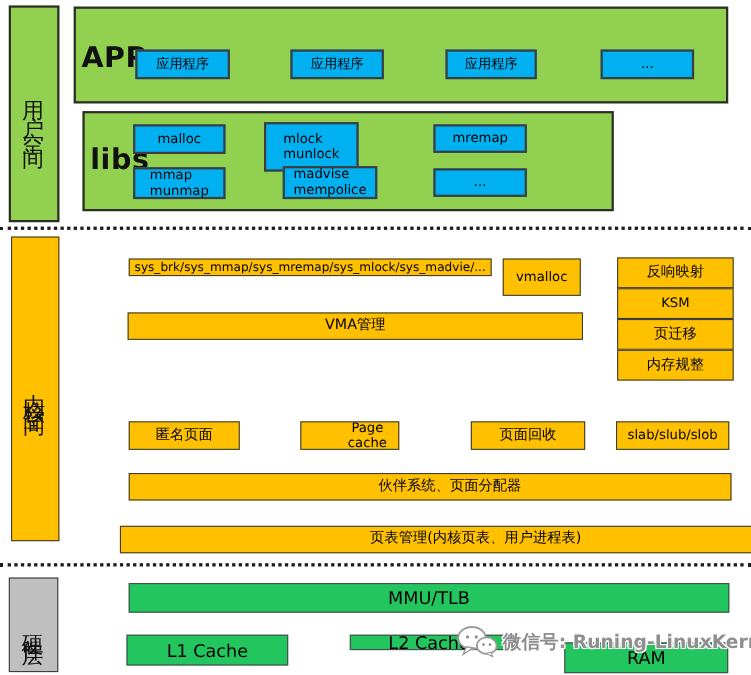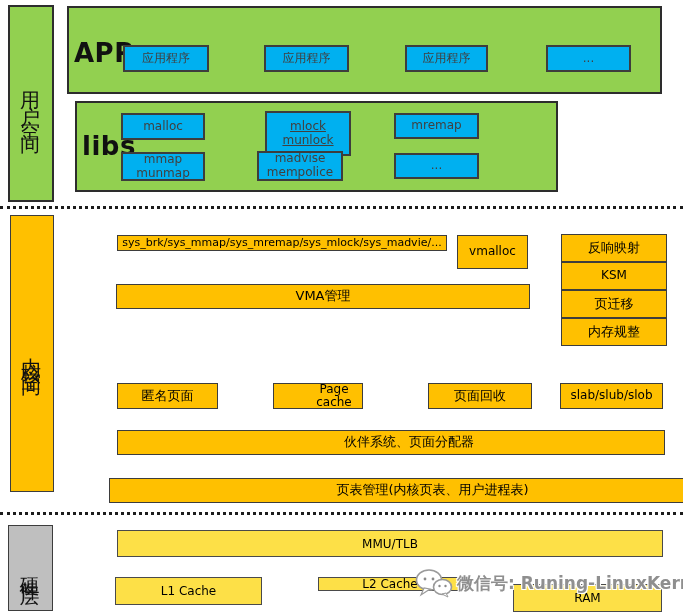--- a/index.html
+++ b/index.html
@@ -9,27 +9,27 @@
   .abs{position:absolute;box-sizing:border-box;}
 
   
   .green-panel{background:#92D050;border:2px solid #2d2d2d;}
   .vlabel{display:flex;align-items:center;justify-content:center;}
   .vlabel span{writing-mode:vertical-rl;text-orientation:upright;color:#111;font-size:20px;}
 
   .section-title{color:#111;font-size:26px;font-weight:600;letter-spacing:0.5px;}
 
   
-  .bluebox{background:#00B0F0;border:2px solid #3d3d3d;color:#404040;display:flex;align-items:center;justify-content:center;
-           text-align:center;font-size:12px;line-height:1.15;white-space:pre-line;}
+  .bluebox{background:#00B0F0;border:2px solid #3d3d3d;color:#000000;display:flex;align-items:center;justify-content:center;
+           font-size:12px;line-height:1.15;white-space:pre-line;}
   .obox{background:#FFC000;border:1px solid #3d3d3d;color:#000;display:flex;align-items:center;justify-content:center;
         text-align:center;font-size:12px;line-height:1.1;}
   .obox.small-cjk{font-size:13px;}
-  .gbox{background:#fde047;border:1px solid #4a4a4a;color:#000;display:flex;align-items:center;justify-content:center;
-        text-align:center;font-size:12px;}
+  .gbox{background:#22c55e;border:1px solid #4a4a4a;color:#000;display:flex;align-items:center;justify-content:center;
+        text-align:center;font-size:16px;}
 
   .dotted{border-top:3px dotted #1c1c1c;height:0;}
 
   .side-stack{display:flex;flex-direction:column;}
   .side-stack .obox{width:100%;height:26px;flex:none;}
 
   
   .watermark{display:flex;align-items:center;gap:4px;z-index:5;}
   .watermark .wm-text{color:#8f8f8f;font-weight:bold;font-size:17px;white-space:nowrap;
       text-shadow:-1px -1px 0 #fff,1px -1px 0 #fff,-1px 1px 0 #fff,1px 1px 0 #fff,0 1px 0 #fff,0 -1px 0 #fff;}
@@ -48,21 +48,21 @@
   </div>
   <div class="abs bluebox" style="left:123px;top:45px;width:86px;height:27px;">应用程序</div>
   <div class="abs bluebox" style="left:264px;top:45px;width:85px;height:27px;">应用程序</div>
   <div class="abs bluebox" style="left:405px;top:45px;width:83px;height:27px;">应用程序</div>
   <div class="abs bluebox" style="left:546px;top:45px;width:85px;height:27px;">...</div>
 
   <div class="abs green-panel" style="left:75px;top:101px;width:483px;height:91px;padding-left:28px;">
     <div class="abs section-title" style="left:5px;top:28px;">libs</div>
   </div>
   <div class="abs bluebox" style="left:121px;top:113px;width:84px;height:27px;">malloc</div>
-  <div class="abs bluebox" style="left:265px;top:111px;width:86px;height:45px;text-decoration:underline;">mlock
+  <div class="abs bluebox" style="left:240px;top:111px;width:86px;height:45px;">mlock
 munlock</div>
   <div class="abs bluebox" style="left:394px;top:113px;width:85px;height:26px;">mremap</div>
   <div class="abs bluebox" style="left:121px;top:152px;width:84px;height:29px;">mmap
 munmap</div>
   <div class="abs bluebox" style="left:257px;top:151px;width:86px;height:30px;">madvise
 mempolice</div>
   <div class="abs bluebox" style="left:394px;top:153px;width:85px;height:26px;">...</div>
 
   <div class="abs dotted" style="left:0;top:206px;width:683px;"></div>
 

